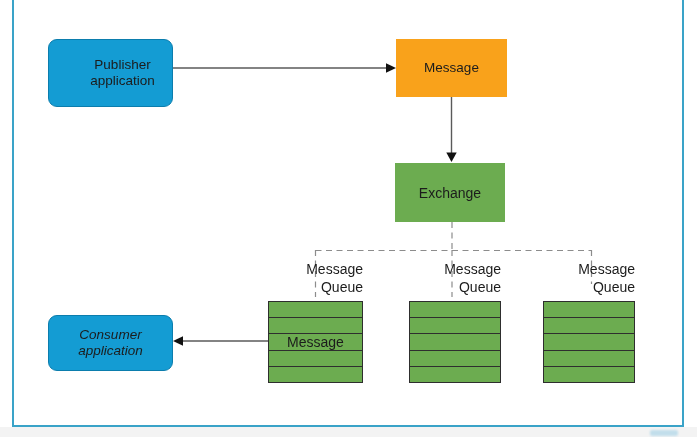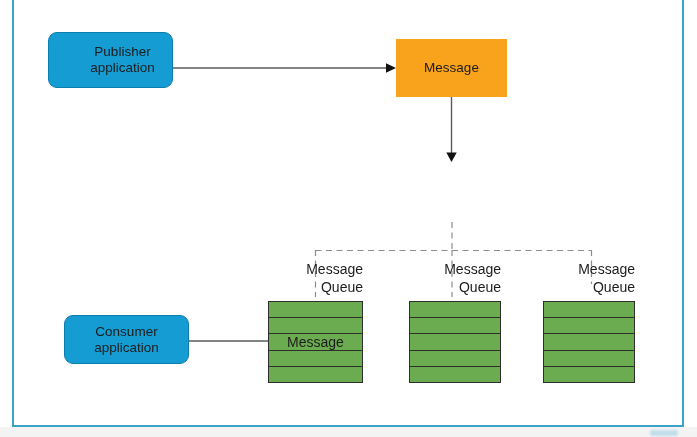--- a/index.html
+++ b/index.html
@@ -15,22 +15,22 @@
   }
   .connectors{position:absolute;left:0;top:0;pointer-events:none;}
   .node{
     position:absolute;display:flex;align-items:center;justify-content:center;
     text-align:center;box-sizing:border-box;font-size:13.5px;line-height:16px;
   }
   .app{
     background:#149cd3;border:1.5px solid #0b7dad;border-radius:9px;
     padding:0 16px;
   }
-  .publisher{left:48px;top:32px;width:125px;height:56px;padding-left:40px;}
-  .consumer{left:64px;top:315px;width:125px;height:49px;}
+  .publisher{left:48px;top:39px;width:125px;height:68px;padding-left:40px;}
+  .consumer{left:48px;top:315px;width:125px;height:56px;font-style:italic;}
   .msgbox{left:396px;top:39px;width:111px;height:58px;background:#f9a21b;}
   .exchange{left:395px;top:163px;width:110px;height:59px;background:#6cac50;font-size:14px;}
   .qlabel{
     position:absolute;top:261px;height:36px;text-align:right;
     font-size:14px;line-height:17.5px;
   }
   .qlabel.q1{left:268px;width:95px;}
   .qlabel.q2{left:409px;width:92px;}
   .qlabel.q3{left:543px;width:92px;}
   .queue{
@@ -84,20 +84,23 @@
   </svg>
 
   <div class="node app publisher">
     <span>Publisher application</span>
   </div>
 
   <div class="node msgbox">
     <span>Message</span>
   </div>
 
+  <div class="node exchange">
+    <span>Exchange</span>
+  </div>
 
   <div class="node app consumer">
     <span>Consumer application</span>
   </div>
 
   <div class="qlabel q1">Message Queue</div>
   <div class="qlabel q2">Message Queue</div>
   <div class="qlabel q3">Message Queue</div>
 
   <div class="queue q1">

